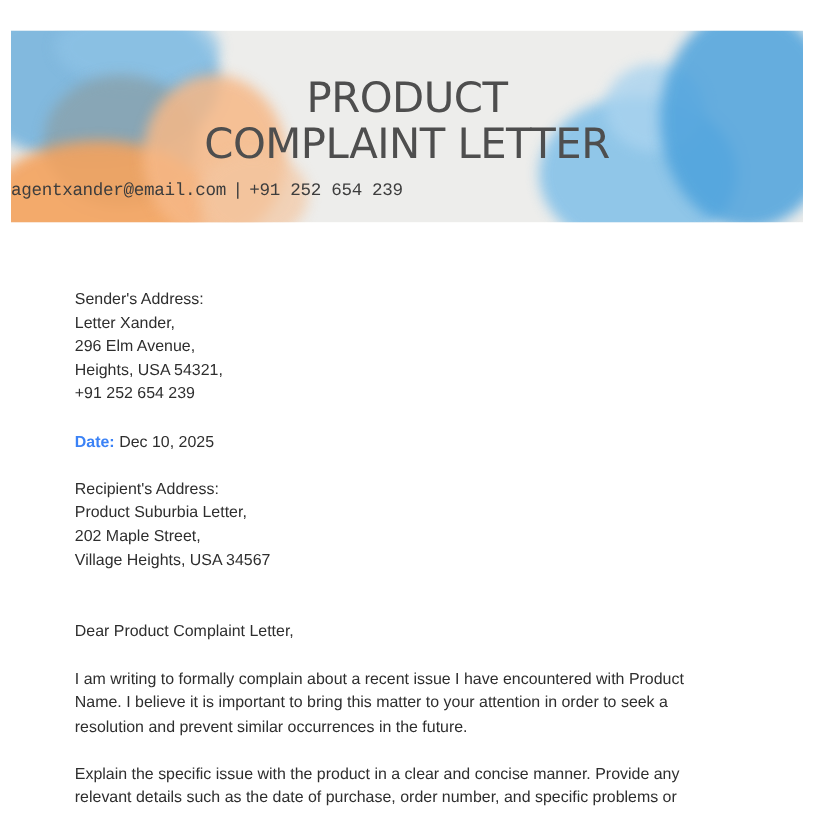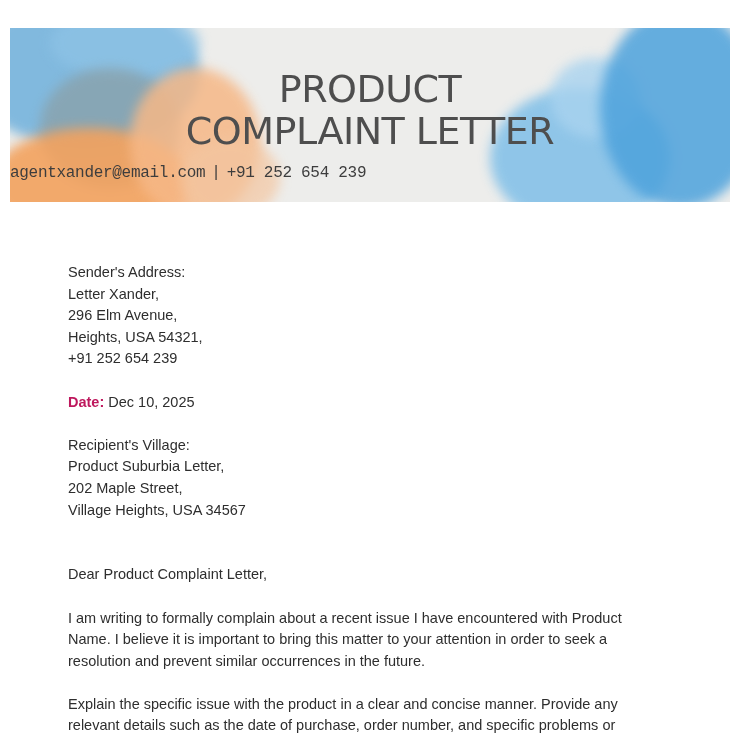--- a/index.html
+++ b/index.html
@@ -28,21 +28,21 @@
     font-family: Liberation Mono, monospace; font-size: 16px; color: #3d3d3d; letter-spacing: -0.3px;
   }
   .banner-contact .sep { margin: 0 6px; }
   .letter {
     position: absolute; left: 68px; top: 242px; width: 600px;
     font-size: 14.5px; line-height: 21.6px; color: #2e2e2e; margin-top: 20px;
   }
   .letter p { margin: 0; }
   .gap { height: 21.6px; }
   .gap2 { height: 43.2px; }
-  .bold { font-weight: bold; color: #be185d; }
+  .bold { font-weight: bold; color: #3b82f6; }
 </style>
 </head>
 <body>
 
 <div class="banner">
   <div class="blob b1"></div>
   <div class="blob b9"></div>
   <div class="blob b2"></div>
   <div class="blob b3"></div>
   <div class="blob b4"></div>
@@ -64,21 +64,21 @@
     <p>Sender's Address:</p>
     <p>Letter Xander,</p>
     <p>296 Elm Avenue,</p>
     <p>Heights, USA 54321,</p>
     <p>+91 252 654 239</p>
   </div>
   <div class="gap"></div>
   <p><span class="bold">Date:</span> <span>Dec 10, 2025</span></p>
   <div class="gap"></div>
   <div>
-    <p>Recipient's Village:</p>
+    <p>Recipient's Address:</p>
     <p>Product Suburbia Letter,</p>
     <p>202 Maple Street,</p>
     <p>Village Heights, USA 34567</p>
   </div>
   <div class="gap2"></div>
   <p>Dear Product Complaint Letter,</p>
   <div class="gap"></div>
   <p>I am writing to formally complain about a recent issue I have encountered with Product Name. I believe it is important to bring this matter to your attention in order to seek a resolution and prevent similar occurrences in the future.</p>
   <div class="gap"></div>
   <p>Explain the specific issue with the product in a clear and concise manner. Provide any relevant details such as the date of purchase, order number, and specific problems or</p>

